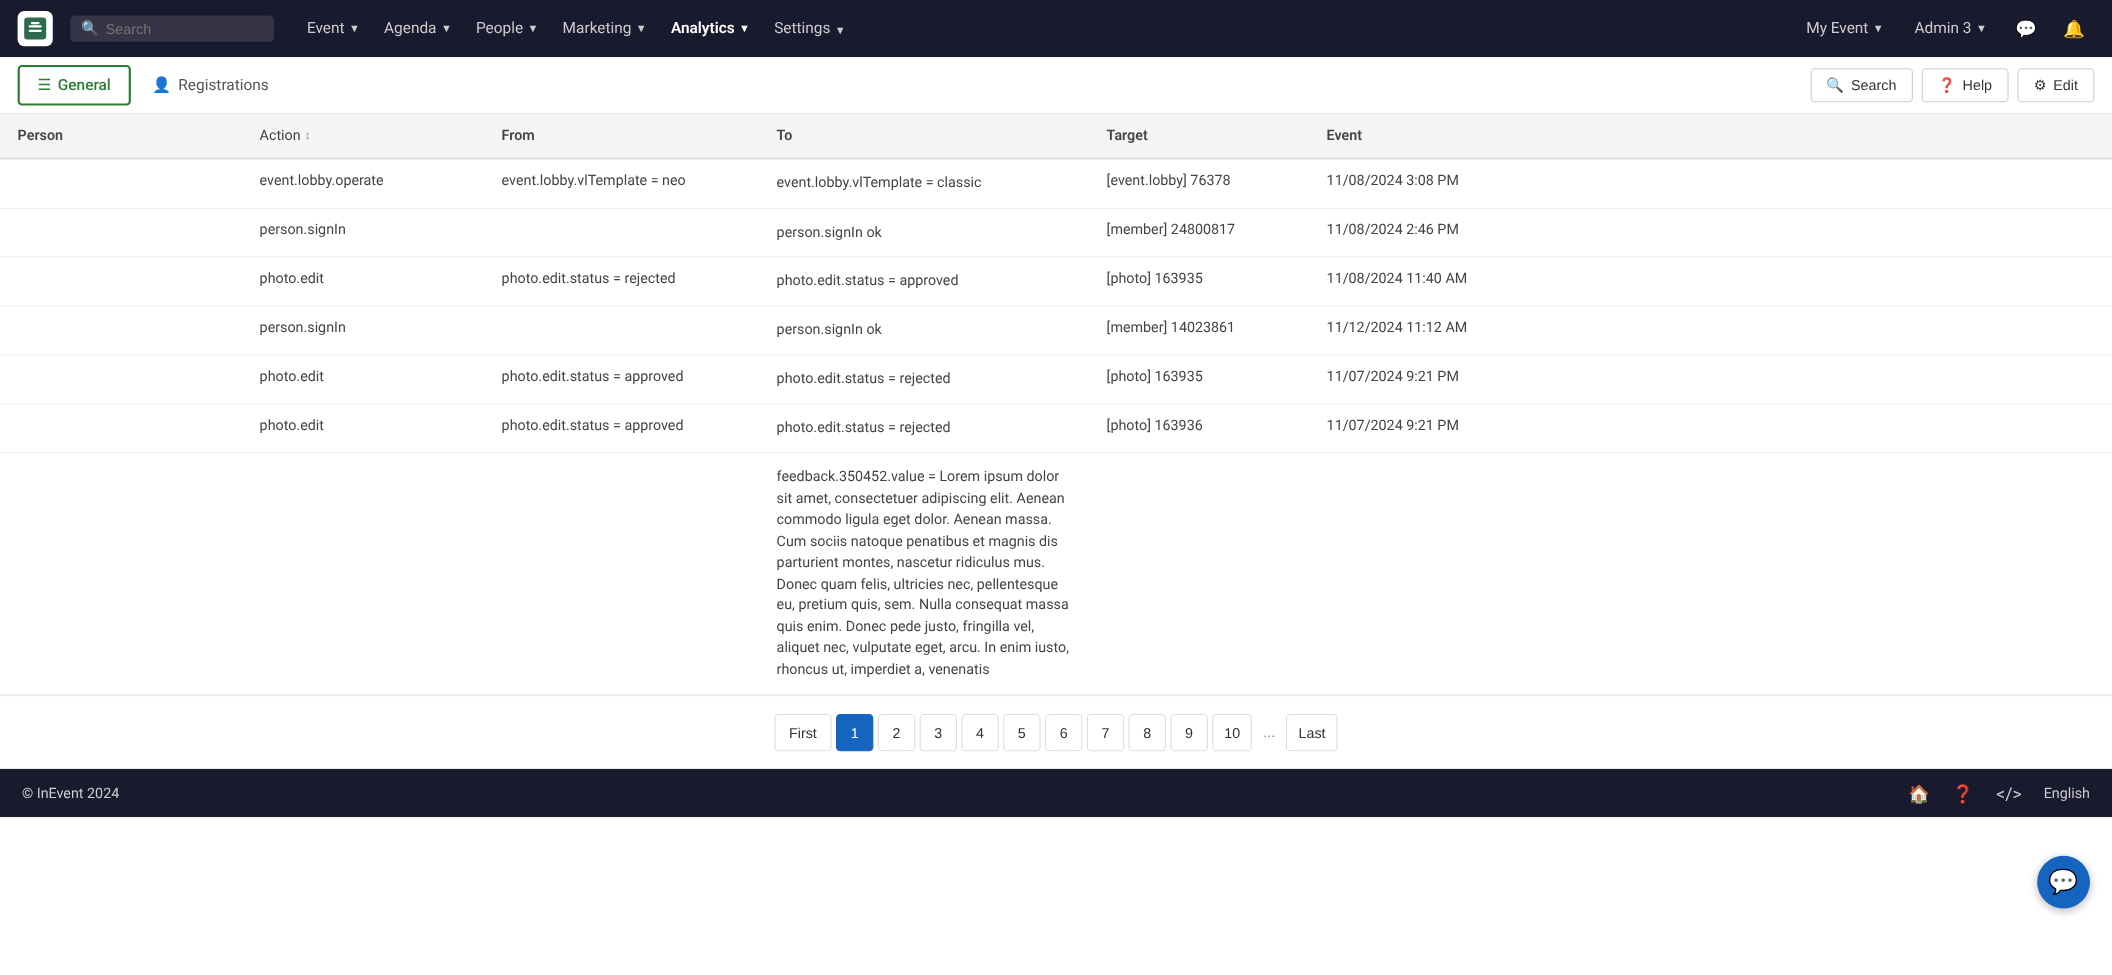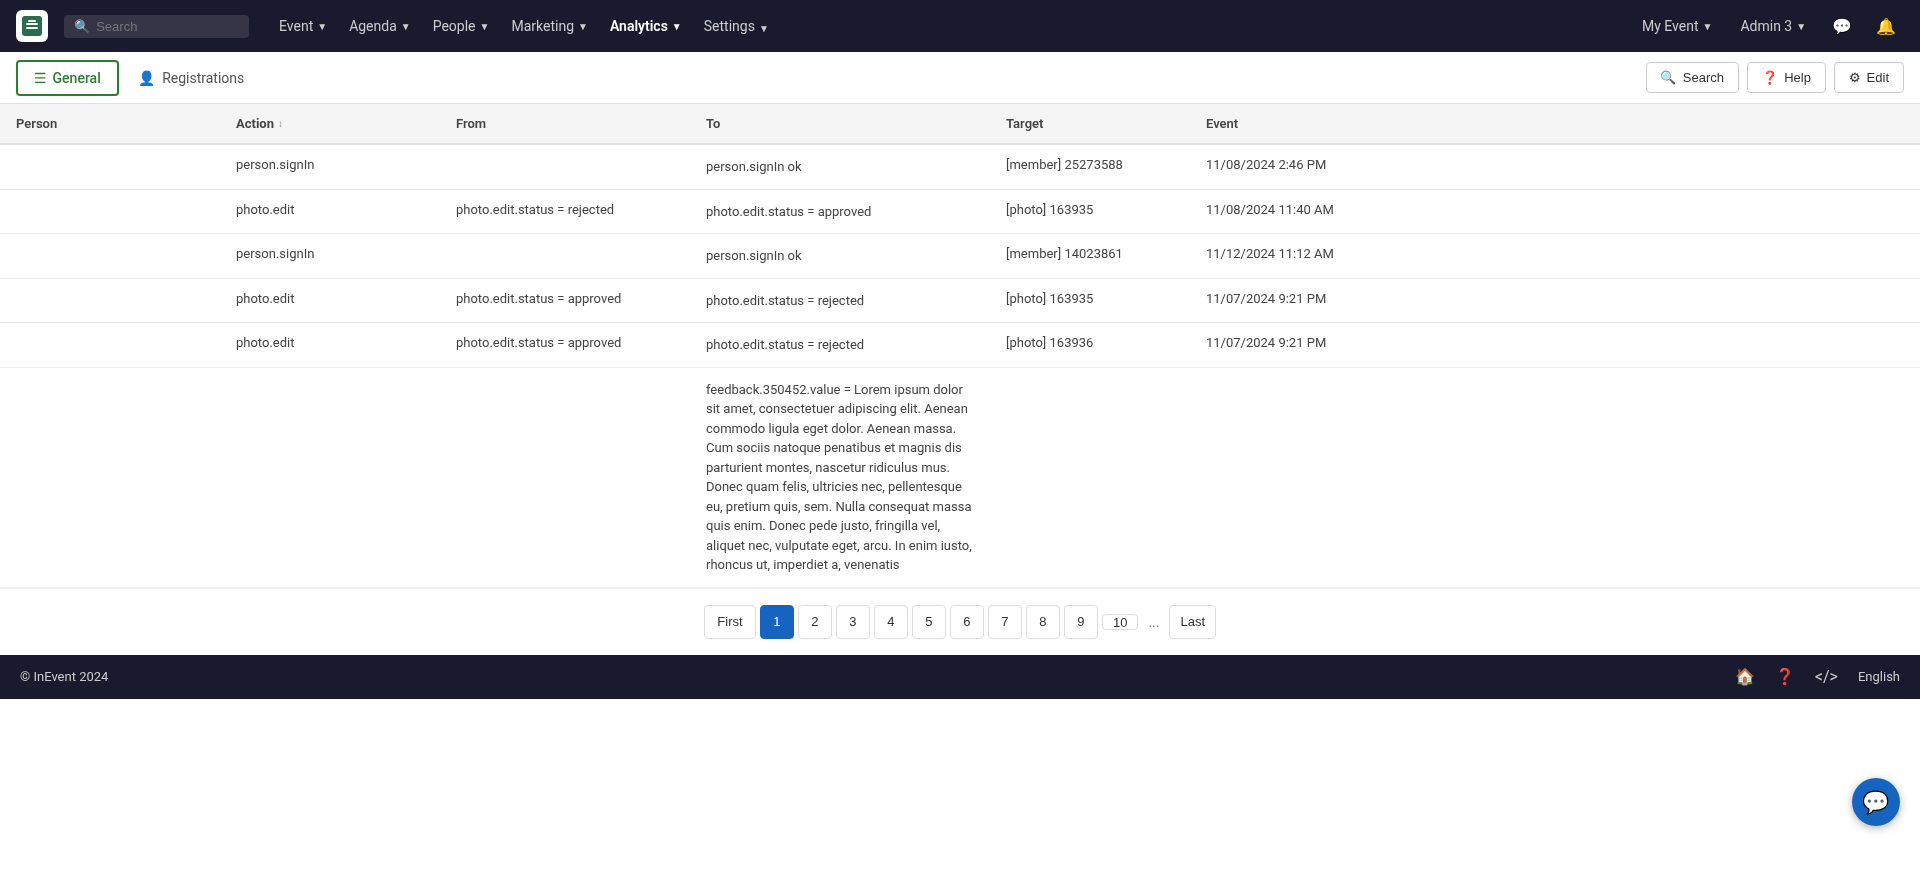--- a/index.html
+++ b/index.html
@@ -117,21 +117,21 @@
   </div>
 </div>
 
 <div style="overflow-x:auto;">
   <table style="width:100%;border-collapse:collapse;">
     <thead>
       <tr style="background:#f5f5f5;border-bottom:2px solid #e0e0e0;">
         <th style="padding:12px 16px;text-align:left;font-weight:600;font-size:13px;color:#444;width:220px;">
           <span>Person</span>
         </th>
-        <th style="padding:12px 16px;text-align:center;font-weight:700;font-size:13px;color:#444;width:220px;cursor:pointer;">
+        <th style="padding:12px 16px;text-align:center;font-weight:400;font-size:13px;color:#444;width:220px;cursor:pointer;">
           <div style="display:flex;align-items:center;gap:4px;">
             <span>Action</span>
             <span style="font-size:10px;color:#888;">↕</span>
           </div>
         </th>
         <th style="padding:12px 16px;text-align:left;font-weight:600;font-size:13px;color:#444;width:250px;">
           <span>From</span>
         </th>
         <th style="padding:12px 16px;text-align:left;font-weight:600;font-size:13px;color:#444;width:300px;">
           <span>To</span>
@@ -140,24 +140,32 @@
           <span>Target</span>
         </th>
         <th style="padding:12px 16px;text-align:left;font-weight:600;font-size:13px;color:#444;">
           <span>Event</span>
         </th>
       </tr>
     </thead>
     <tbody id="table-body">
         <tr style="border-bottom: 1px solid rgb(238, 238, 238);">
           <td style="padding: 12px 16px; font-size: 13px; color: rgb(68, 68, 68); vertical-align: top;"></td>
+          <td style="padding: 12px 16px; font-size: 13px; color: rgb(68, 68, 68); vertical-align: top;">event.lobby.operate</td>
+          <td style="padding: 12px 16px; font-size: 13px; color: rgb(68, 68, 68); vertical-align: top;">event.lobby.vlTemplate = neo</td>
+          <td style="padding: 12px 16px; font-size: 13px; color: rgb(68, 68, 68); vertical-align: top; max-width: 300px; overflow-wrap: break-word; line-height: 1.5;">event.lobby.vlTemplate = classic</td>
+          <td style="padding: 12px 16px; font-size: 13px; color: rgb(68, 68, 68); vertical-align: top;">[event.lobby] 76378</td>
+          <td style="padding: 12px 16px; font-size: 13px; color: rgb(68, 68, 68); vertical-align: top;">11/08/2024 3:08 PM</td>
+        </tr>
+        <tr style="border-bottom: 1px solid rgb(238, 238, 238);">
+          <td style="padding: 12px 16px; font-size: 13px; color: rgb(68, 68, 68); vertical-align: top;"></td>
           <td style="padding: 12px 16px; font-size: 13px; color: rgb(68, 68, 68); vertical-align: top;">person.signIn</td>
           <td style="padding: 12px 16px; font-size: 13px; color: rgb(68, 68, 68); vertical-align: top;"></td>
           <td style="padding: 12px 16px; font-size: 13px; color: rgb(68, 68, 68); vertical-align: top; max-width: 300px; overflow-wrap: break-word; line-height: 1.5;">person.signIn ok</td>
-          <td style="padding: 12px 16px; font-size: 13px; color: rgb(68, 68, 68); vertical-align: top;">[member] 25273588</td>
+          <td style="padding: 12px 16px; font-size: 13px; color: rgb(68, 68, 68); vertical-align: top;">[member] 24800817</td>
           <td style="padding: 12px 16px; font-size: 13px; color: rgb(68, 68, 68); vertical-align: top;">11/08/2024 2:46 PM</td>
         </tr>
         <tr style="border-bottom: 1px solid rgb(238, 238, 238);">
           <td style="padding: 12px 16px; font-size: 13px; color: rgb(68, 68, 68); vertical-align: top;"></td>
           <td style="padding: 12px 16px; font-size: 13px; color: rgb(68, 68, 68); vertical-align: top;">photo.edit</td>
           <td style="padding: 12px 16px; font-size: 13px; color: rgb(68, 68, 68); vertical-align: top;">photo.edit.status = rejected</td>
           <td style="padding: 12px 16px; font-size: 13px; color: rgb(68, 68, 68); vertical-align: top; max-width: 300px; overflow-wrap: break-word; line-height: 1.5;">photo.edit.status = approved</td>
           <td style="padding: 12px 16px; font-size: 13px; color: rgb(68, 68, 68); vertical-align: top;">[photo] 163935</td>
           <td style="padding: 12px 16px; font-size: 13px; color: rgb(68, 68, 68); vertical-align: top;">11/08/2024 11:40 AM</td>
         </tr>
@@ -201,21 +209,21 @@
 <button style="min-width: 52px; height: 34px; padding: 0px 10px; border: 1px solid rgb(221, 221, 221); background: rgb(255, 255, 255); border-radius: 4px; cursor: pointer; font-size: 13px; color: rgb(51, 51, 51);">First</button>
     <button style="min-width: 34px; height: 34px; padding: 0px 10px; border: 1px solid rgb(21, 101, 192); background: rgb(21, 101, 192); border-radius: 4px; cursor: pointer; font-size: 13px; color: rgb(255, 255, 255);">1</button>
     <button style="min-width: 34px; height: 34px; padding: 0px 10px; border: 1px solid rgb(221, 221, 221); background: rgb(255, 255, 255); border-radius: 4px; cursor: pointer; font-size: 13px; color: rgb(51, 51, 51);">2</button>
     <button style="min-width: 34px; height: 34px; padding: 0px 10px; border: 1px solid rgb(221, 221, 221); background: rgb(255, 255, 255); border-radius: 4px; cursor: pointer; font-size: 13px; color: rgb(51, 51, 51);">3</button>
     <button style="min-width: 34px; height: 34px; padding: 0px 10px; border: 1px solid rgb(221, 221, 221); background: rgb(255, 255, 255); border-radius: 4px; cursor: pointer; font-size: 13px; color: rgb(51, 51, 51);">4</button>
     <button style="min-width: 34px; height: 34px; padding: 0px 10px; border: 1px solid rgb(221, 221, 221); background: rgb(255, 255, 255); border-radius: 4px; cursor: pointer; font-size: 13px; color: rgb(51, 51, 51);">5</button>
     <button style="min-width: 34px; height: 34px; padding: 0px 10px; border: 1px solid rgb(221, 221, 221); background: rgb(255, 255, 255); border-radius: 4px; cursor: pointer; font-size: 13px; color: rgb(51, 51, 51);">6</button>
     <button style="min-width: 34px; height: 34px; padding: 0px 10px; border: 1px solid rgb(221, 221, 221); background: rgb(255, 255, 255); border-radius: 4px; cursor: pointer; font-size: 13px; color: rgb(51, 51, 51);">7</button>
     <button style="min-width: 34px; height: 34px; padding: 0px 10px; border: 1px solid rgb(221, 221, 221); background: rgb(255, 255, 255); border-radius: 4px; cursor: pointer; font-size: 13px; color: rgb(51, 51, 51);">8</button>
     <button style="min-width: 34px; height: 34px; padding: 0px 10px; border: 1px solid rgb(221, 221, 221); background: rgb(255, 255, 255); border-radius: 4px; cursor: pointer; font-size: 13px; color: rgb(51, 51, 51);">9</button>
-    <button style="min-width: 34px; height: 16px; padding: 0px 10px; border: 1px solid rgb(221, 221, 221); background: rgb(255, 255, 255); border-radius: 4px; cursor: pointer; font-size: 13px; color: rgb(51, 51, 51);">10</button>
+    <button style="min-width: 34px; height: 34px; padding: 0px 10px; border: 1px solid rgb(221, 221, 221); background: rgb(255, 255, 255); border-radius: 4px; cursor: pointer; font-size: 13px; color: rgb(51, 51, 51);">10</button>
     <span style="padding: 0px 6px; color: rgb(136, 136, 136); font-size: 14px;">...</span>
     <button style="min-width: 44px; height: 34px; padding: 0px 10px; border: 1px solid rgb(221, 221, 221); background: rgb(255, 255, 255); border-radius: 4px; cursor: pointer; font-size: 13px; color: rgb(51, 51, 51);">Last</button>
   </div>
 
 <footer style="background:#1a1a2e;color:#ccc;height:44px;display:flex;align-items:center;justify-content:space-between;padding:0 20px;font-size:13px;">
   <span>© InEvent 2024</span>
   <div style="display:flex;align-items:center;gap:20px;">
     <span style="font-size:16px;cursor:pointer;">🏠</span>
     <span style="font-size:16px;cursor:pointer;">❓</span>
     <span style="font-size:16px;cursor:pointer;">&lt;/&gt;</span>

